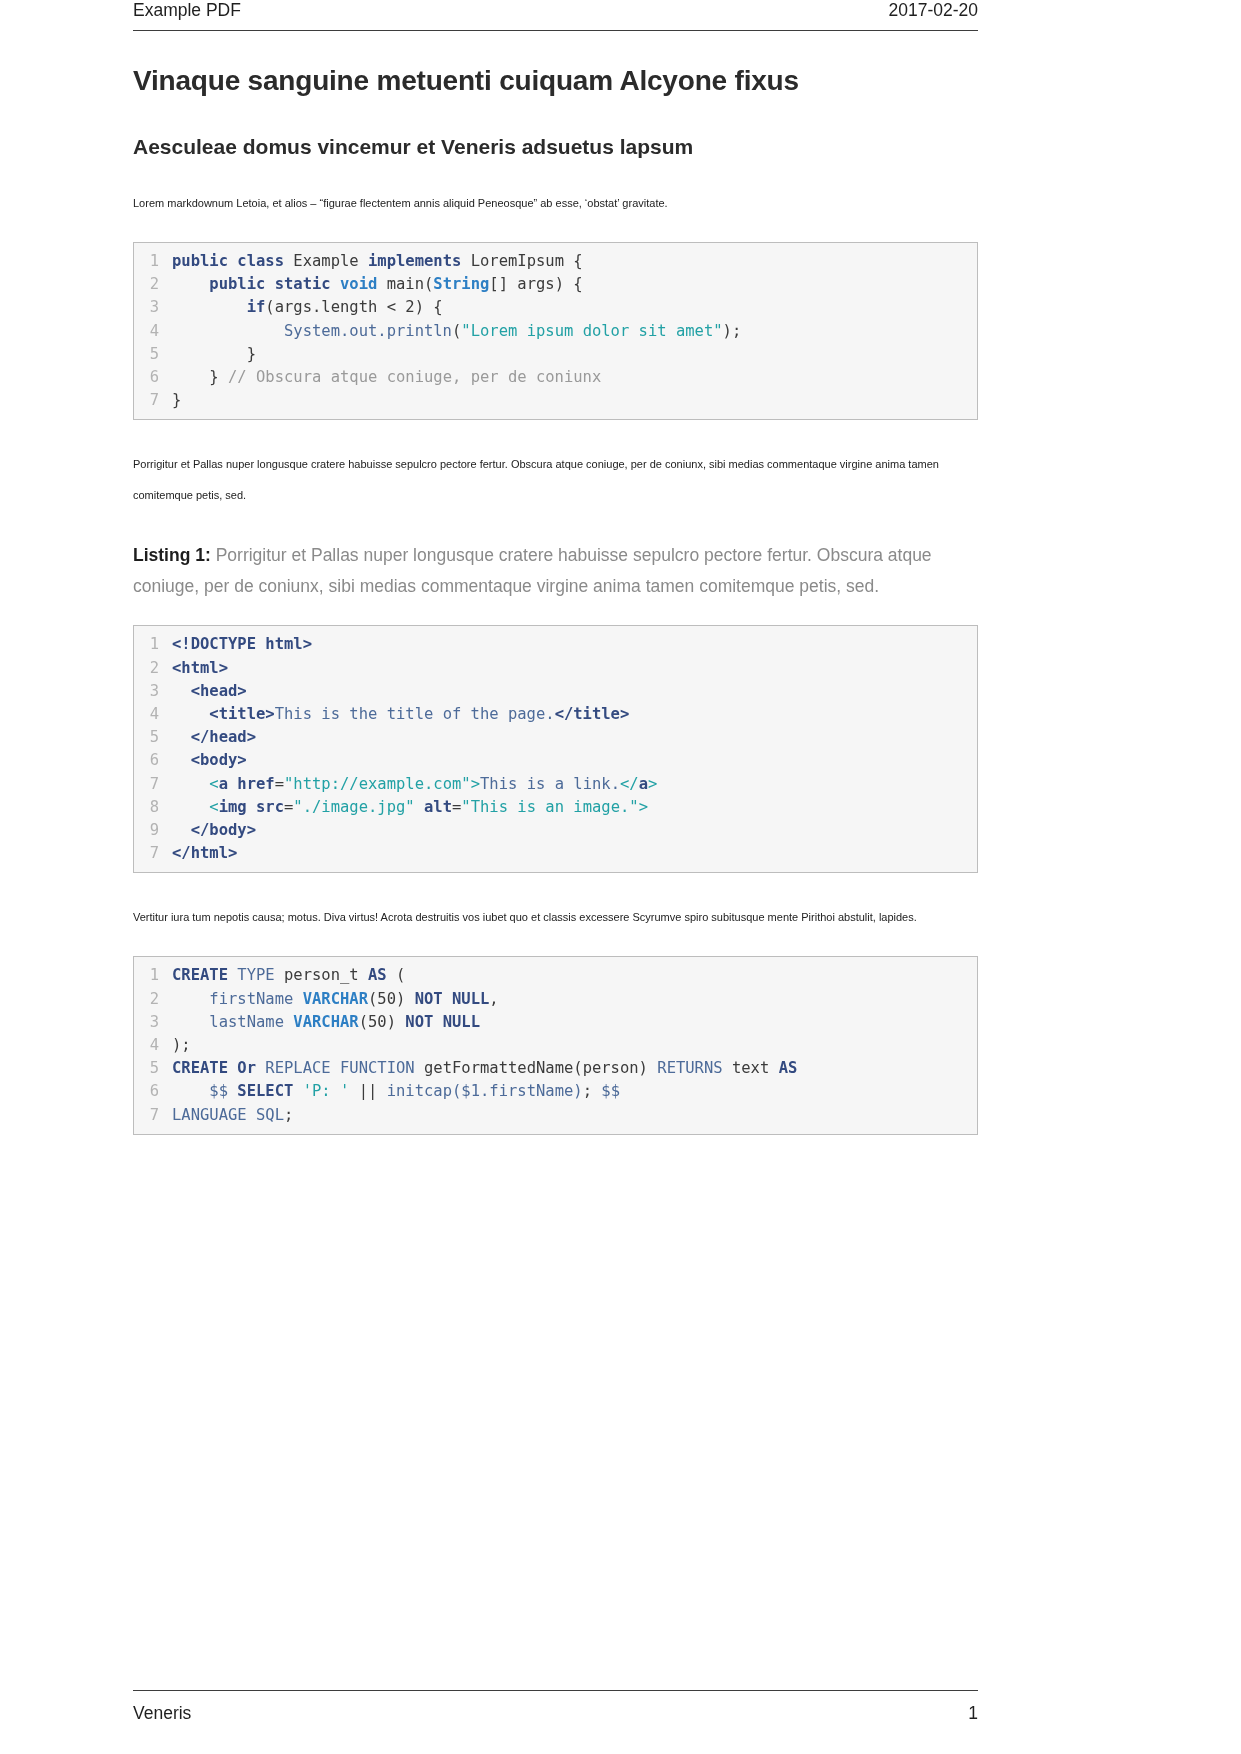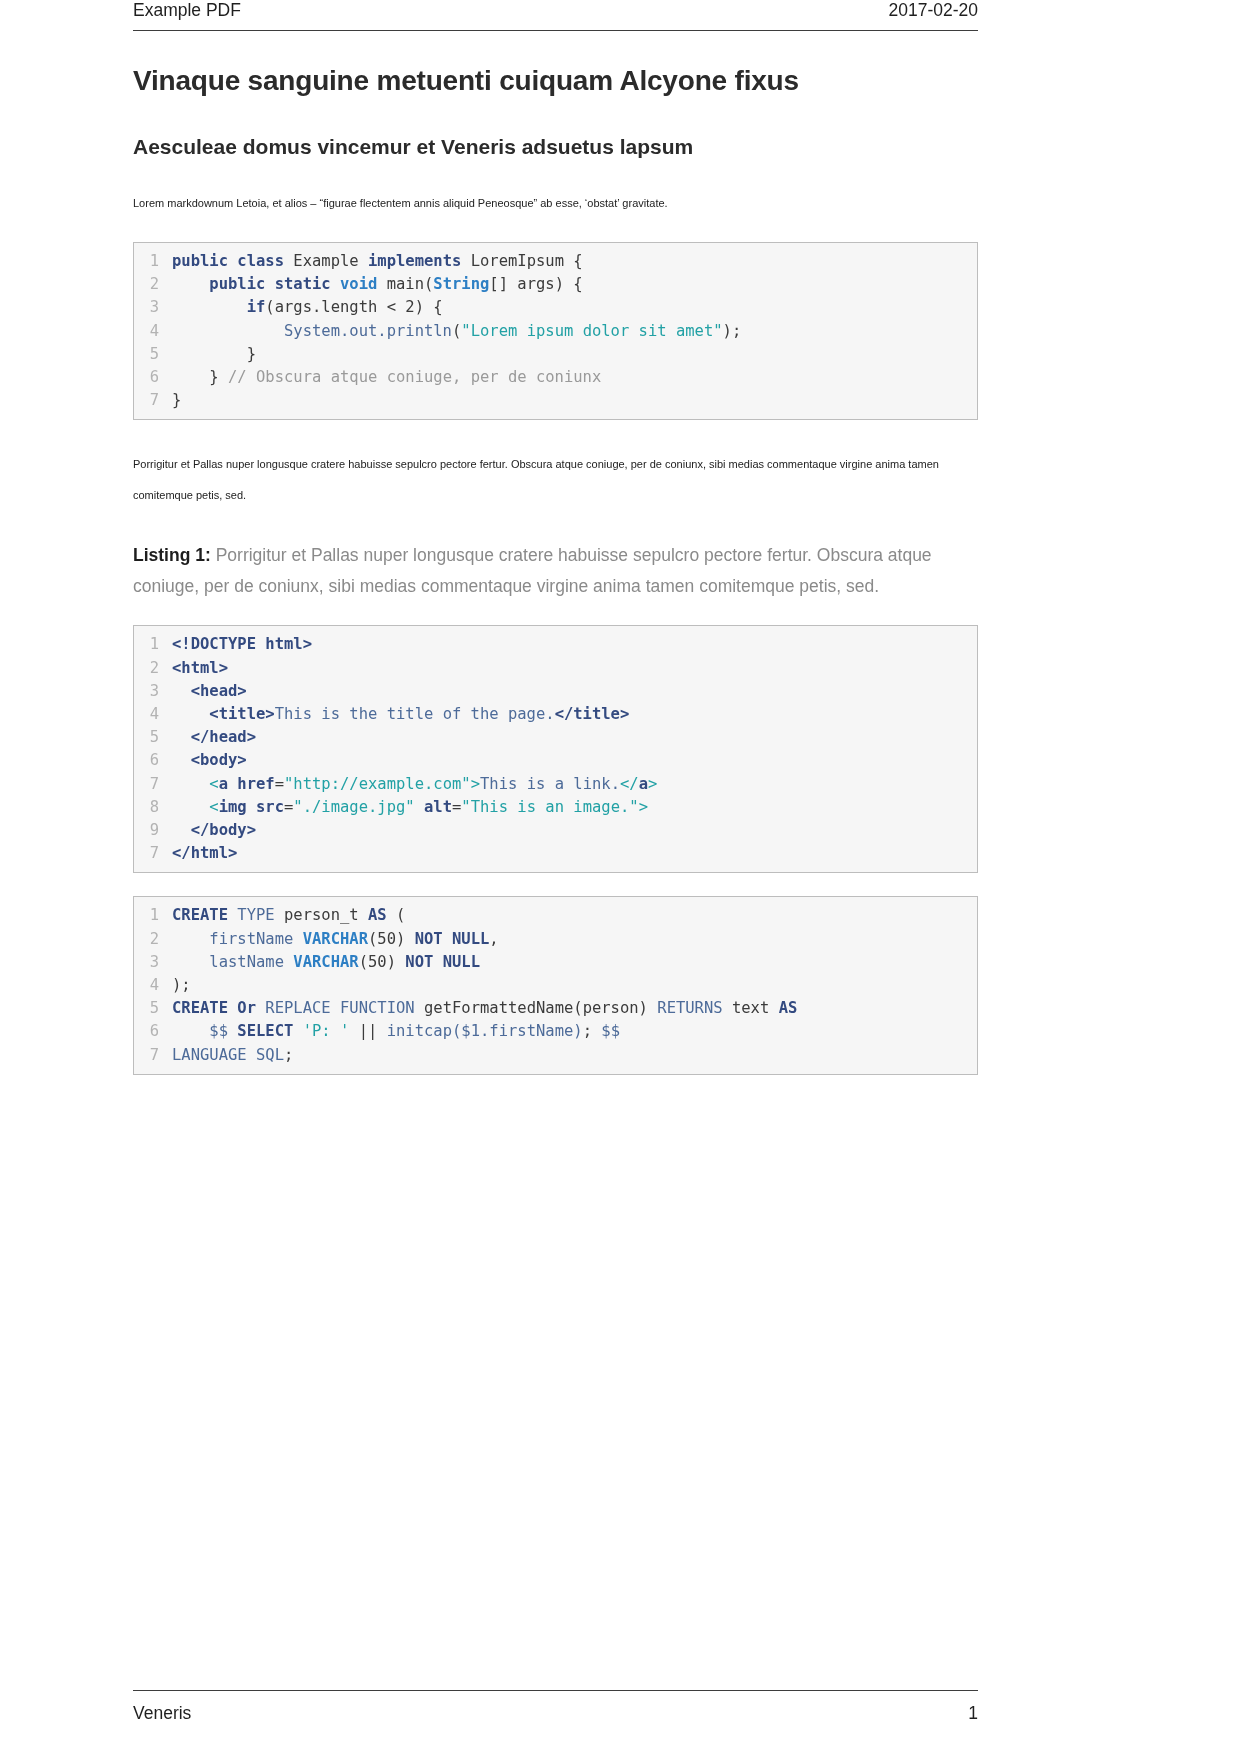--- a/index.html
+++ b/index.html
@@ -91,20 +91,21 @@
         <div class="code-line"><span class="lineno">3</span><span class="code-text"><span class="tok-pl">  </span><span class="tok-kw">&lt;head&gt;</span></span></div>
         <div class="code-line"><span class="lineno">4</span><span class="code-text"><span class="tok-pl">    </span><span class="tok-kw">&lt;title&gt;</span><span class="tok-ot">This is the title of the page.</span><span class="tok-kw">&lt;/title&gt;</span></span></div>
         <div class="code-line"><span class="lineno">5</span><span class="code-text"><span class="tok-pl">  </span><span class="tok-kw">&lt;/head&gt;</span></span></div>
         <div class="code-line"><span class="lineno">6</span><span class="code-text"><span class="tok-pl">  </span><span class="tok-kw">&lt;body&gt;</span></span></div>
         <div class="code-line"><span class="lineno">7</span><span class="code-text"><span class="tok-pl">    </span><span class="tok-st">&lt;</span><span class="tok-kw">a href</span><span class="tok-pl">=</span><span class="tok-st">"http://example.com"&gt;</span><span class="tok-ot">This is a link.</span><span class="tok-st">&lt;/</span><span class="tok-kw">a</span><span class="tok-st">&gt;</span></span></div>
         <div class="code-line"><span class="lineno">8</span><span class="code-text"><span class="tok-pl">    </span><span class="tok-st">&lt;</span><span class="tok-kw">img src</span><span class="tok-pl">=</span><span class="tok-st">"./image.jpg"</span><span class="tok-pl"> </span><span class="tok-kw">alt</span><span class="tok-pl">=</span><span class="tok-st">"This is an image."</span><span class="tok-st">&gt;</span></span></div>
         <div class="code-line"><span class="lineno">9</span><span class="code-text"><span class="tok-pl">  </span><span class="tok-kw">&lt;/body&gt;</span></span></div>
         <div class="code-line"><span class="lineno">7</span><span class="code-text"><span class="tok-kw">&lt;/html&gt;</span></span></div>
       </div>
 
+    <p class="para">Vertitur iura tum nepotis causa; motus. Diva virtus! Acrota destruitis vos iubet quo et classis excessere Scyrumve spiro subitusque mente Pirithoi abstulit, lapides.</p>
 
     <div class="code-block">
         <div class="code-line"><span class="lineno">1</span><span class="code-text"><span class="tok-kw">CREATE</span><span class="tok-pl"> </span><span class="tok-ot">TYPE</span><span class="tok-pl"> person_t </span><span class="tok-kw">AS</span><span class="tok-pl"> (</span></span></div>
         <div class="code-line"><span class="lineno">2</span><span class="code-text"><span class="tok-pl">    </span><span class="tok-ot">firstName</span><span class="tok-pl"> </span><span class="tok-dt">VARCHAR</span><span class="tok-pl">(50) </span><span class="tok-kw">NOT NULL</span><span class="tok-pl">,</span></span></div>
         <div class="code-line"><span class="lineno">3</span><span class="code-text"><span class="tok-pl">    </span><span class="tok-ot">lastName</span><span class="tok-pl"> </span><span class="tok-dt">VARCHAR</span><span class="tok-pl">(50) </span><span class="tok-kw">NOT NULL</span></span></div>
         <div class="code-line"><span class="lineno">4</span><span class="code-text"><span class="tok-pl">);</span></span></div>
         <div class="code-line"><span class="lineno">5</span><span class="code-text"><span class="tok-kw">CREATE Or</span><span class="tok-pl"> </span><span class="tok-ot">REPLACE FUNCTION</span><span class="tok-pl"> getFormattedName(person) </span><span class="tok-ot">RETURNS</span><span class="tok-pl"> text </span><span class="tok-kw">AS</span></span></div>
         <div class="code-line"><span class="lineno">6</span><span class="code-text"><span class="tok-pl">    </span><span class="tok-ot">$$</span><span class="tok-pl"> </span><span class="tok-kw">SELECT</span><span class="tok-pl"> </span><span class="tok-st">'P: '</span><span class="tok-pl"> || </span><span class="tok-ot">initcap($1.firstName)</span><span class="tok-pl">; </span><span class="tok-ot">$$</span></span></div>
         <div class="code-line"><span class="lineno">7</span><span class="code-text"><span class="tok-ot">LANGUAGE SQL</span><span class="tok-pl">;</span></span></div>
       </div>

